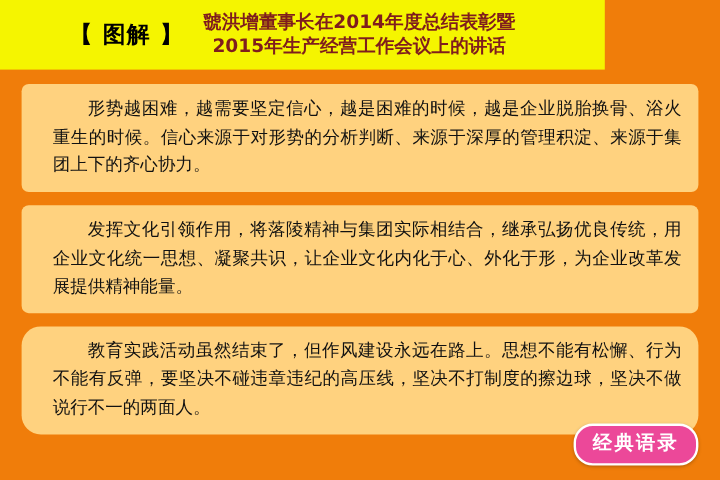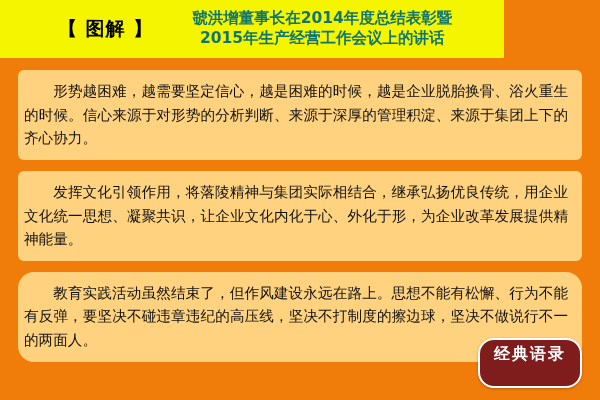--- a/index.html
+++ b/index.html
@@ -35,24 +35,24 @@
   .header-badge {
     margin-left: 58px;
     font-size: 19px;
     font-weight: bold;
     color: #000000;
     letter-spacing: 1px;
     white-space: nowrap;
     font-family: "DejaVu Sans", "Liberation Sans", sans-serif;
   }
   .header-title {
-    margin-left: 39px;
+    margin-left: 16px;
     text-align: center;
     line-height: 1.28;
-    color: #0f766e;
+    color: #7f1d1d;
     font-size: 15.5px;
     font-weight: bold;
     font-family: "DejaVu Sans", "Liberation Sans", sans-serif;
   }
   .header-title span {
     display: block;
     white-space: nowrap;
   }
   
   .body-area {
@@ -60,43 +60,43 @@
     left: 0;
     top: 58px;
     width: 600px;
     height: 342px;
     padding: 12px 18px 10px 18px;
     box-sizing: border-box;
   }
   .para-box {
     background: #ffd27f;
     border-radius: 6px;
-    padding: 9px 14px 10px 6px;
+    padding: 9px 14px 10px 26px;
     margin-bottom: 11px;
     box-sizing: border-box;
     color: #111111;
     font-size: 14.6px;
     line-height: 1.62;
     text-align: justify;
     text-indent: 2em;
     font-family: "DejaVu Sans", "Liberation Sans", sans-serif;
   }
   .para-box.last {
     margin-bottom: 0;
     border-radius: 16px;
   }
   
   .stamp {
     position: absolute;
     right: 18px;
     bottom: 12px;
-    background: #7f1d1d;
+    background: #ec4899;
     border: 2px solid #ffffff;
     border-radius: 16px;
-    padding: 4px 14px 21px 14px;
+    padding: 4px 14px 6px 14px;
     color: #ffffff;
     font-size: 16px;
     font-weight: bold;
     letter-spacing: 2px;
     box-shadow: 0 1px 3px rgba(0,0,0,0.25);
     font-family: "DejaVu Sans", "Liberation Sans", sans-serif;
     white-space: nowrap;
   }
 </style>
 </head>

